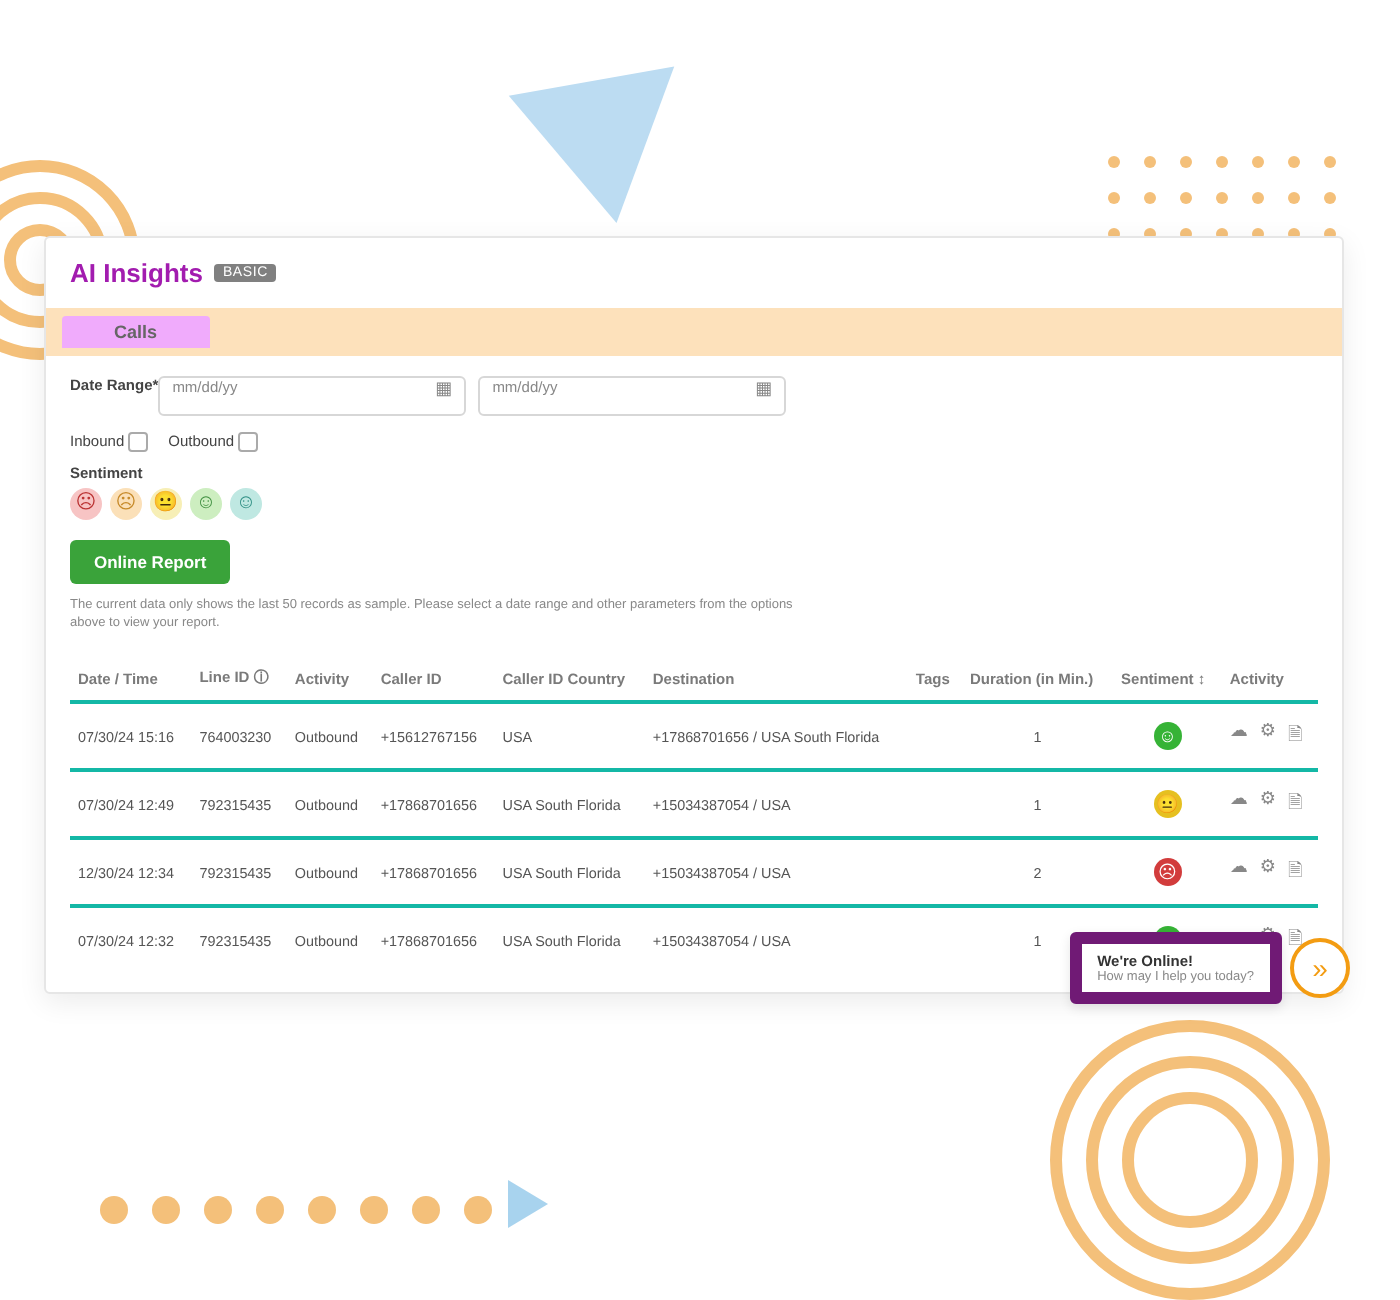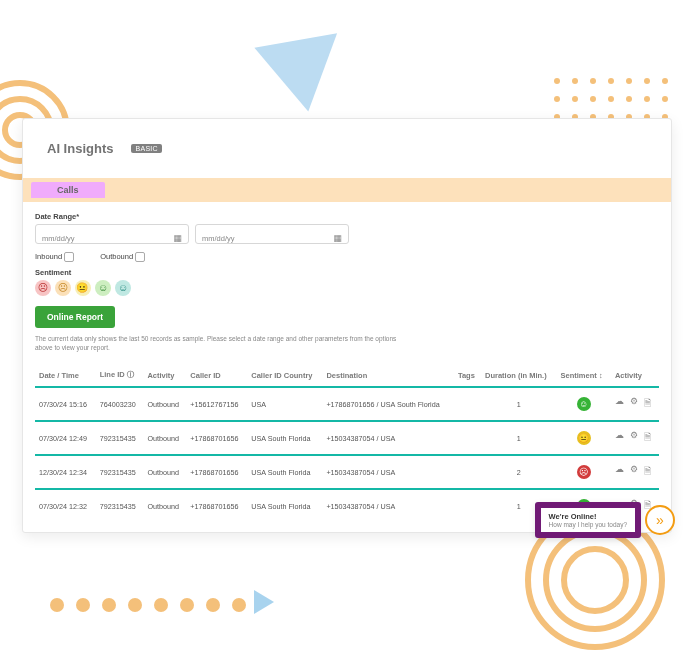--- a/index.html
+++ b/index.html
@@ -14,35 +14,35 @@
   .tri-blue2{left:252px;top:592px;width:0;height:0;border-left:12px solid transparent;border-right:12px solid transparent;border-bottom:20px solid #a8d3ee;transform:rotate(90deg)}
   .rings{width:100px;height:100px;border:6px solid #f4c07a;border-radius:50%;box-sizing:border-box}
   .rings::before,.rings::after{content:"";position:absolute;border:6px solid #f4c07a;border-radius:50%}
   .rings-tl{left:-30px;top:80px}
   .rings-tl::before{inset:10px}.rings-tl::after{inset:26px}
   .rings-br{right:35px;top:510px;width:140px;height:140px}
   .rings-br::before{inset:12px}.rings-br::after{inset:30px}
 
   .card{position:absolute;left:22px;top:118px;width:648px;background:#fff;border:1px solid #e6e6e6;border-radius:3px;box-shadow:0 4px 14px rgba(0,0,0,.08);z-index:2;font-size:8px;color:#555}
   .hdr{padding:10px 12px;display:flex;align-items:center;gap:6px}
-  .hdr h1{font-size:13px;font-weight:700;color:#737373;margin:12px}
+  .hdr h1{font-size:13px;font-weight:700;color:#a21caf;margin:0}
   .badge{background:#808080;color:#fff;font-size:7px;padding:1px 4px;border-radius:2px;letter-spacing:.3px}
   .tabbar{background:#fde1bb;padding:4px 8px;color:#555;font-weight:600;font-size:9px}
   .tab{background:#f0abfc;display:inline-block;padding:3px 26px;border-radius:2px 2px 0 0;color:#666}
   .filters{padding:10px 12px}
   .lbl{font-size:7.5px;font-weight:600;color:#444;margin-bottom:3px}
   .row{display:flex;gap:6px;align-items:flex-end;margin-bottom:8px}
-  .field{display:flex;flex-direction:column}
-  .inp{border:1px solid #d7d7d7;border-radius:3px;height:18px;padding:0 6px;font-size:7.5px;color:#888;display:flex;align-items:flex-end;justify-content:space-between;background:#fff}
+  .field{display:flex;flex-direction:row}
+  .inp{border:1px solid #d7d7d7;border-radius:3px;height:18px;padding:0 6px;font-size:7.5px;color:#888;display:flex;align-items:flex-start;justify-content:space-between;background:#fff}
   .inp.date{width:140px}
   .inp.small{width:52px}
   .inp.tag{width:140px}
   .cal{color:#888;font-size:9px}
   .caret{font-size:7px;color:#555}
-  .chkrow{font-size:7.5px;color:#444;display:flex;gap:26px;align-items:center;margin-top:2px}
+  .chkrow{font-size:7.5px;color:#444;display:flex;gap:10px;align-items:center;margin-top:2px}
   .chk{width:8px;height:8px;border:1px solid #aaa;border-radius:2px;display:inline-block;vertical-align:middle;margin-left:2px}
   .faces{display:flex;gap:4px;margin-top:3px}
   .face{width:16px;height:16px;border-radius:50%;display:flex;align-items:center;justify-content:center;font-size:10px;line-height:1}
   .f-red{background:#f7c4c4;color:#b33}
   .f-org{background:#fbe0b8;color:#c78a2a}
   .f-yel{background:#f7efb6;color:#a99a2a}
   .f-grn{background:#cdeec0;color:#3f8f3f}
   .f-teal{background:#bfe8e2;color:#2f8f84}
   .btn{background:#3aa33a;color:#fff;font-size:8.5px;padding:6px 12px;border:none;border-radius:3px;margin-top:10px;font-weight:600}
   .note{font-size:6.5px;color:#888;margin-top:6px;max-width:380px;line-height:1.4}

